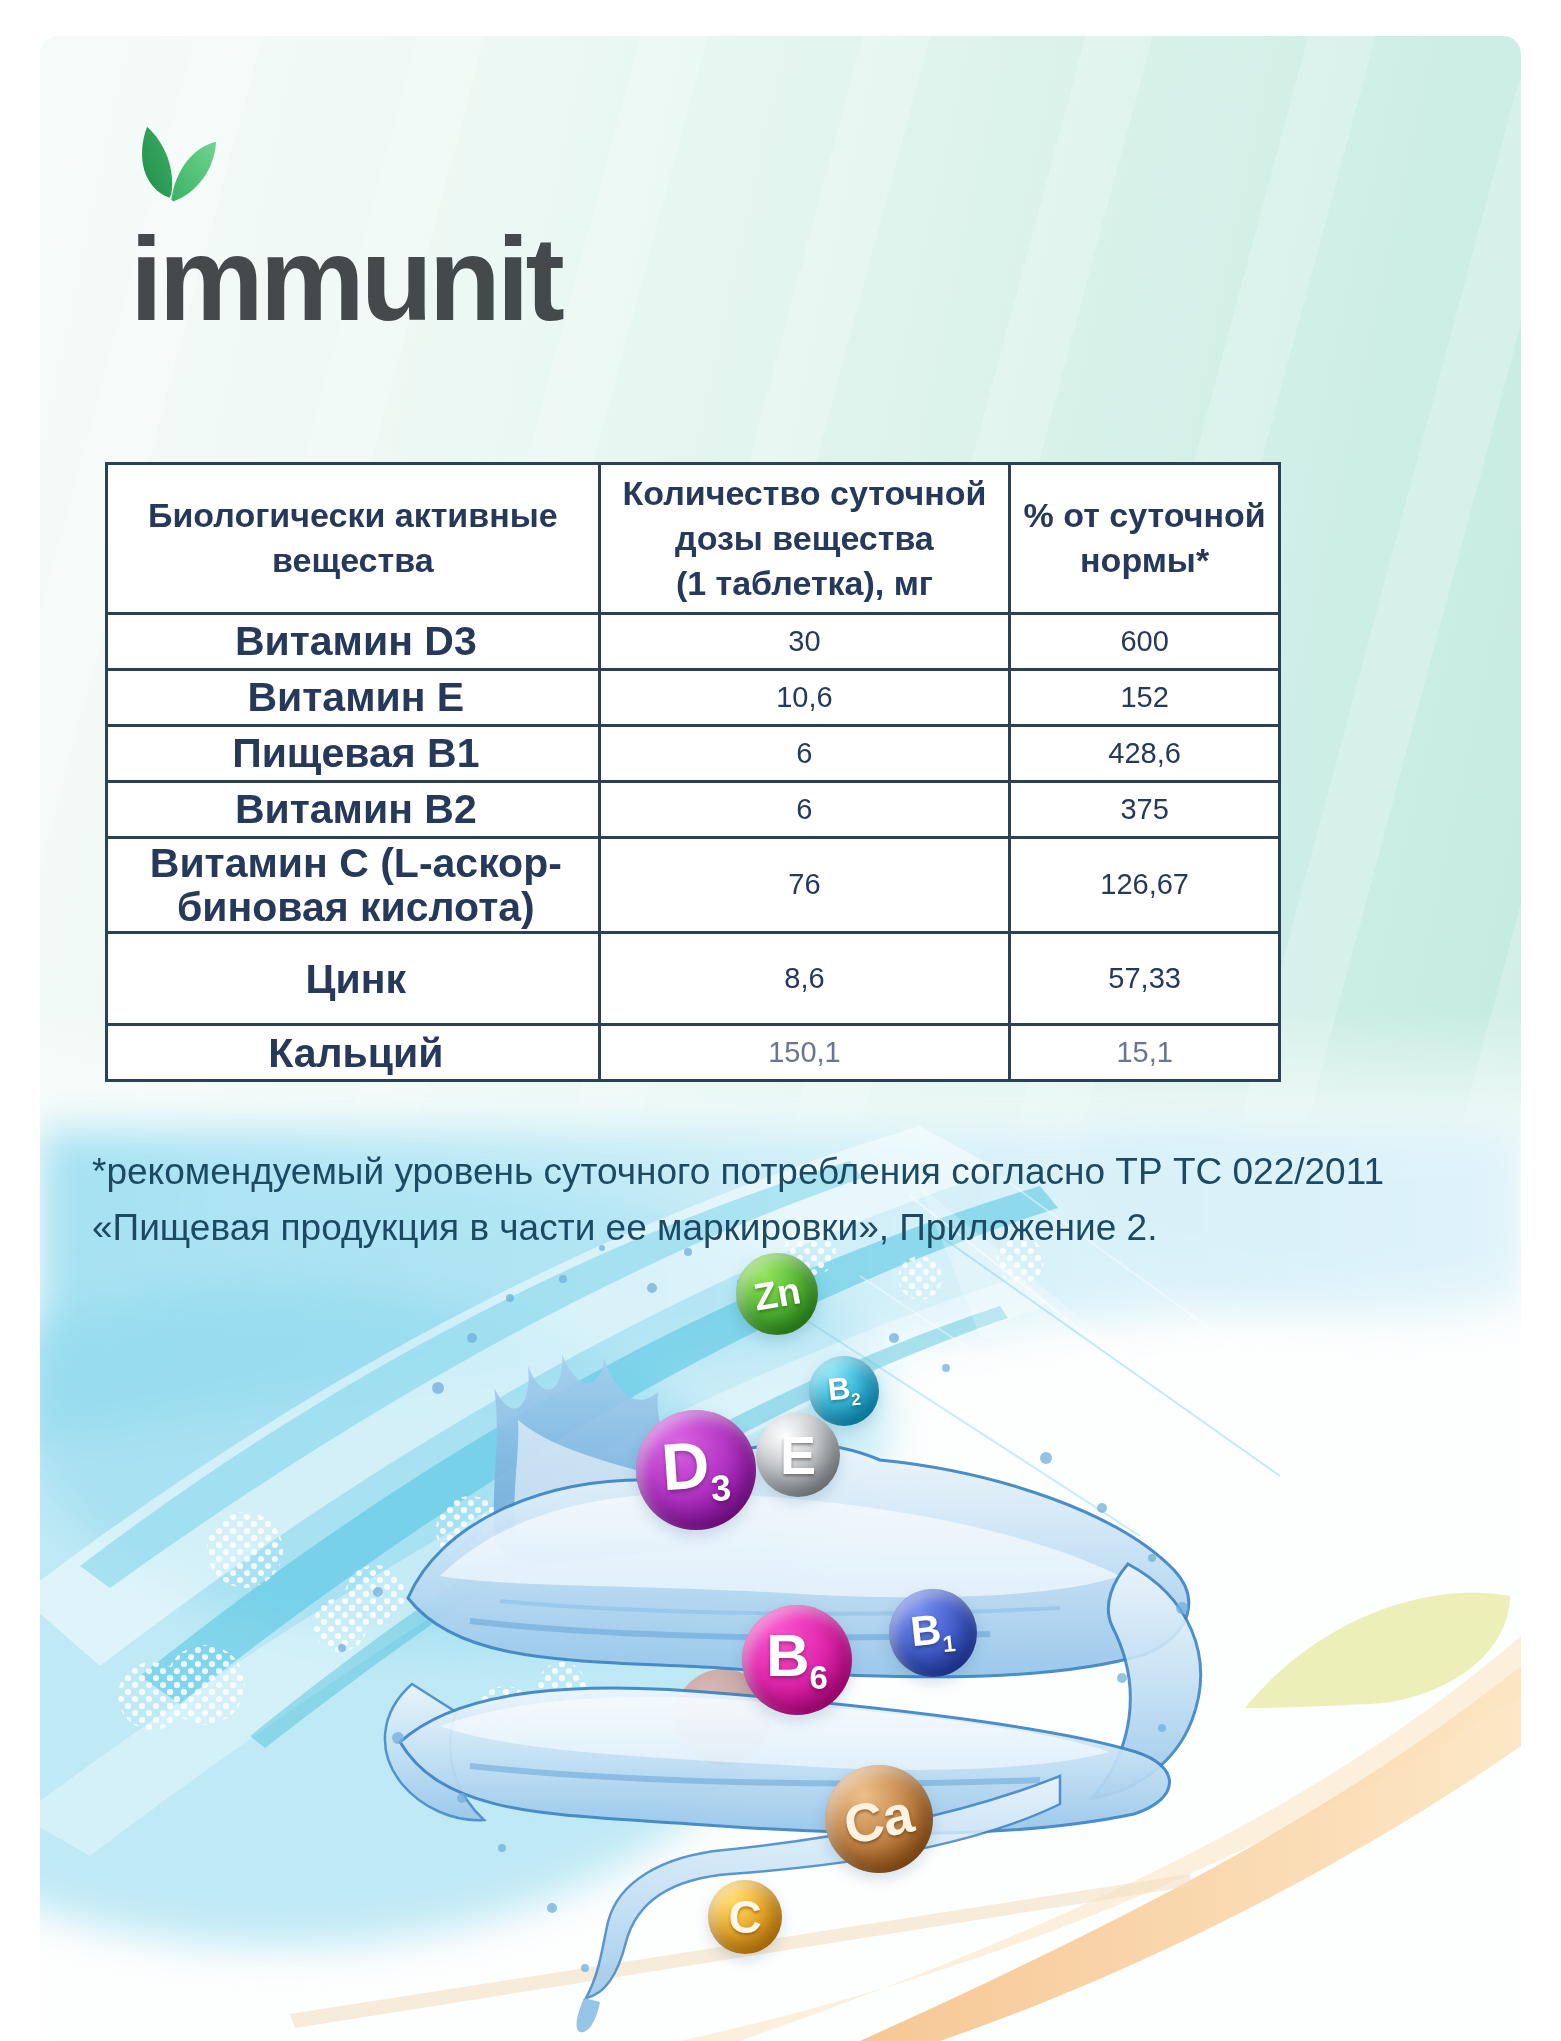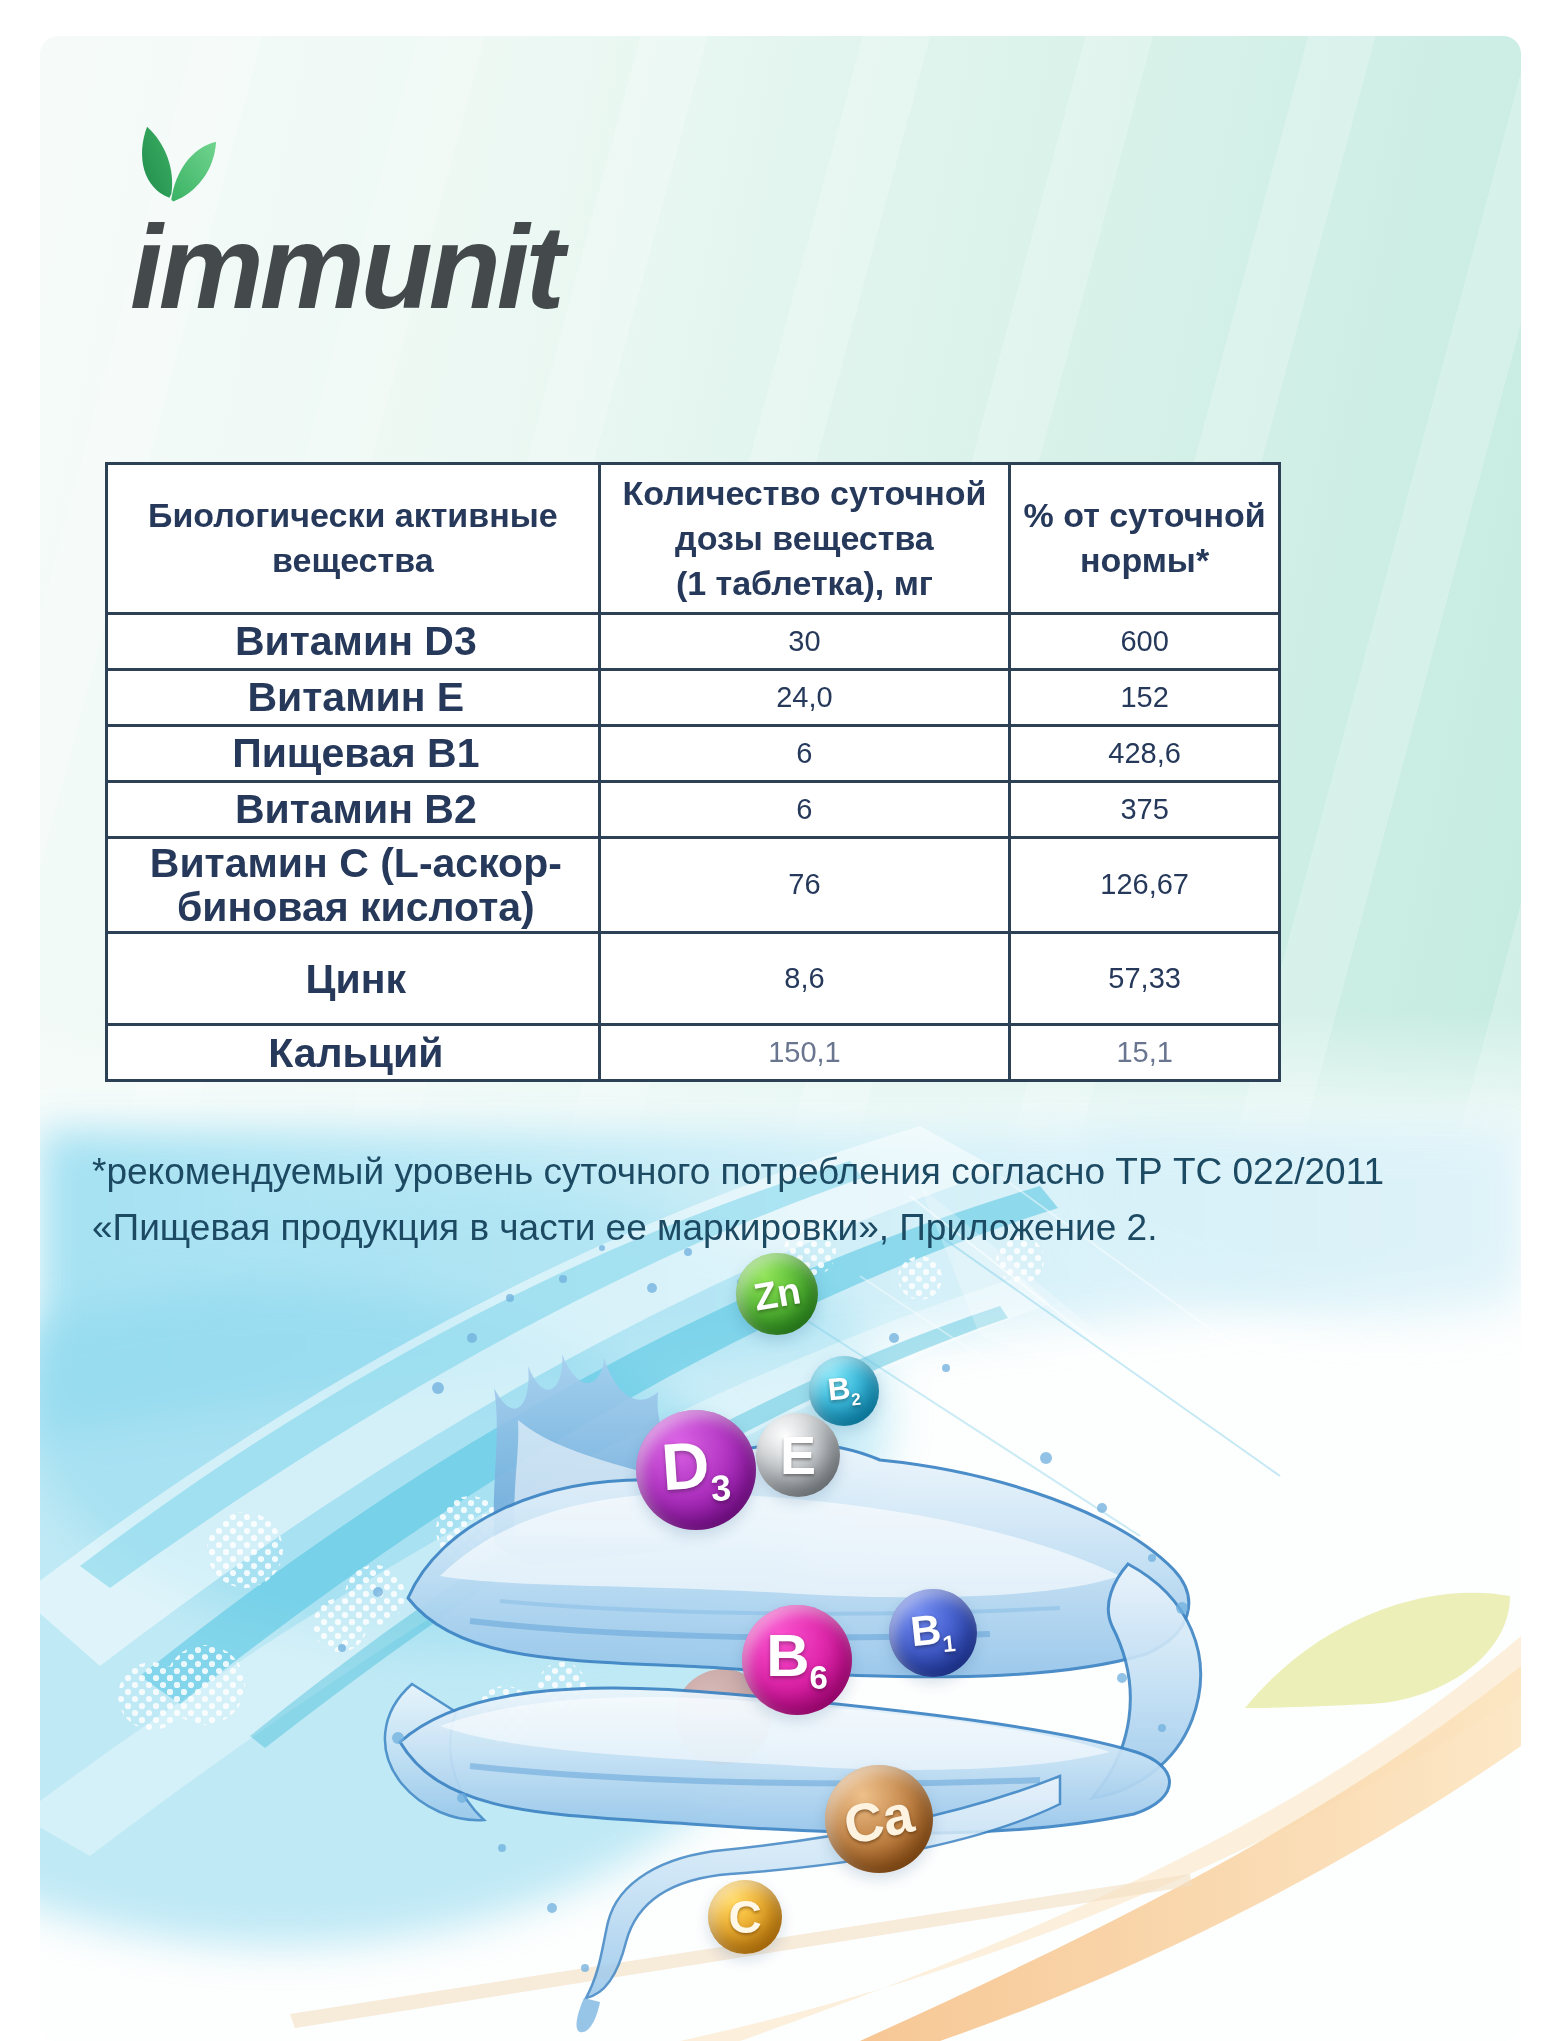--- a/index.html
+++ b/index.html
@@ -12,21 +12,21 @@
   .bg-mint::after{content:"";position:absolute;inset:0;
     background:repeating-linear-gradient(105deg,rgba(255,255,255,0) 0 150px,rgba(255,255,255,.38) 150px 215px);
     opacity:.55;}
   .mint-fade{position:absolute;left:0;top:975px;width:100%;height:150px;z-index:0;
     background:linear-gradient(180deg,rgba(250,253,253,0),rgba(250,253,253,.95));}
   .decor{position:absolute;left:0;top:0;width:1481px;height:2005px;z-index:1;}
   
   .logo{position:absolute;left:90px;top:78px;z-index:2;}
   .leaf{display:block;width:84px;height:92px;margin-left:4px;}
   .logo-text{font-size:118px;font-weight:700;color:#44494b;letter-spacing:-4px;
-    line-height:1;margin-top:2px;font-style:italic;}
+    line-height:1;margin-top:14px;}
   
   .title{position:absolute;left:65px;top:352px;width:1332px;z-index:2;
     text-align:center;font-size:45px;font-weight:700;color:#1c3b4f;letter-spacing:.5px;}
   
   table.dosage{position:absolute;left:65px;top:426px;width:1176px;z-index:2;
     border-collapse:collapse;table-layout:fixed;background:#ffffff;}
   table.dosage th,table.dosage td{border:3px solid #2c4156;color:#26395b;}
   table.dosage{border:1px solid #2c4156;}
   table.dosage thead tr{height:148px;}
   table.dosage th{font-size:34px;font-weight:700;line-height:1.32;
@@ -237,21 +237,21 @@
       </tr>
     </thead>
     <tbody>
         <tr>
           <td class="c-name">Витамин D3</td>
           <td class="c-val">30</td>
           <td class="c-val">600</td>
         </tr>
         <tr>
           <td class="c-name">Витамин E</td>
-          <td class="c-val">24,0</td>
+          <td class="c-val">10,6</td>
           <td class="c-val">152</td>
         </tr>
         <tr>
           <td class="c-name">Пищевая B1</td>
           <td class="c-val">6</td>
           <td class="c-val">428,6</td>
         </tr>
         <tr>
           <td class="c-name">Витамин B2</td>
           <td class="c-val">6</td>

